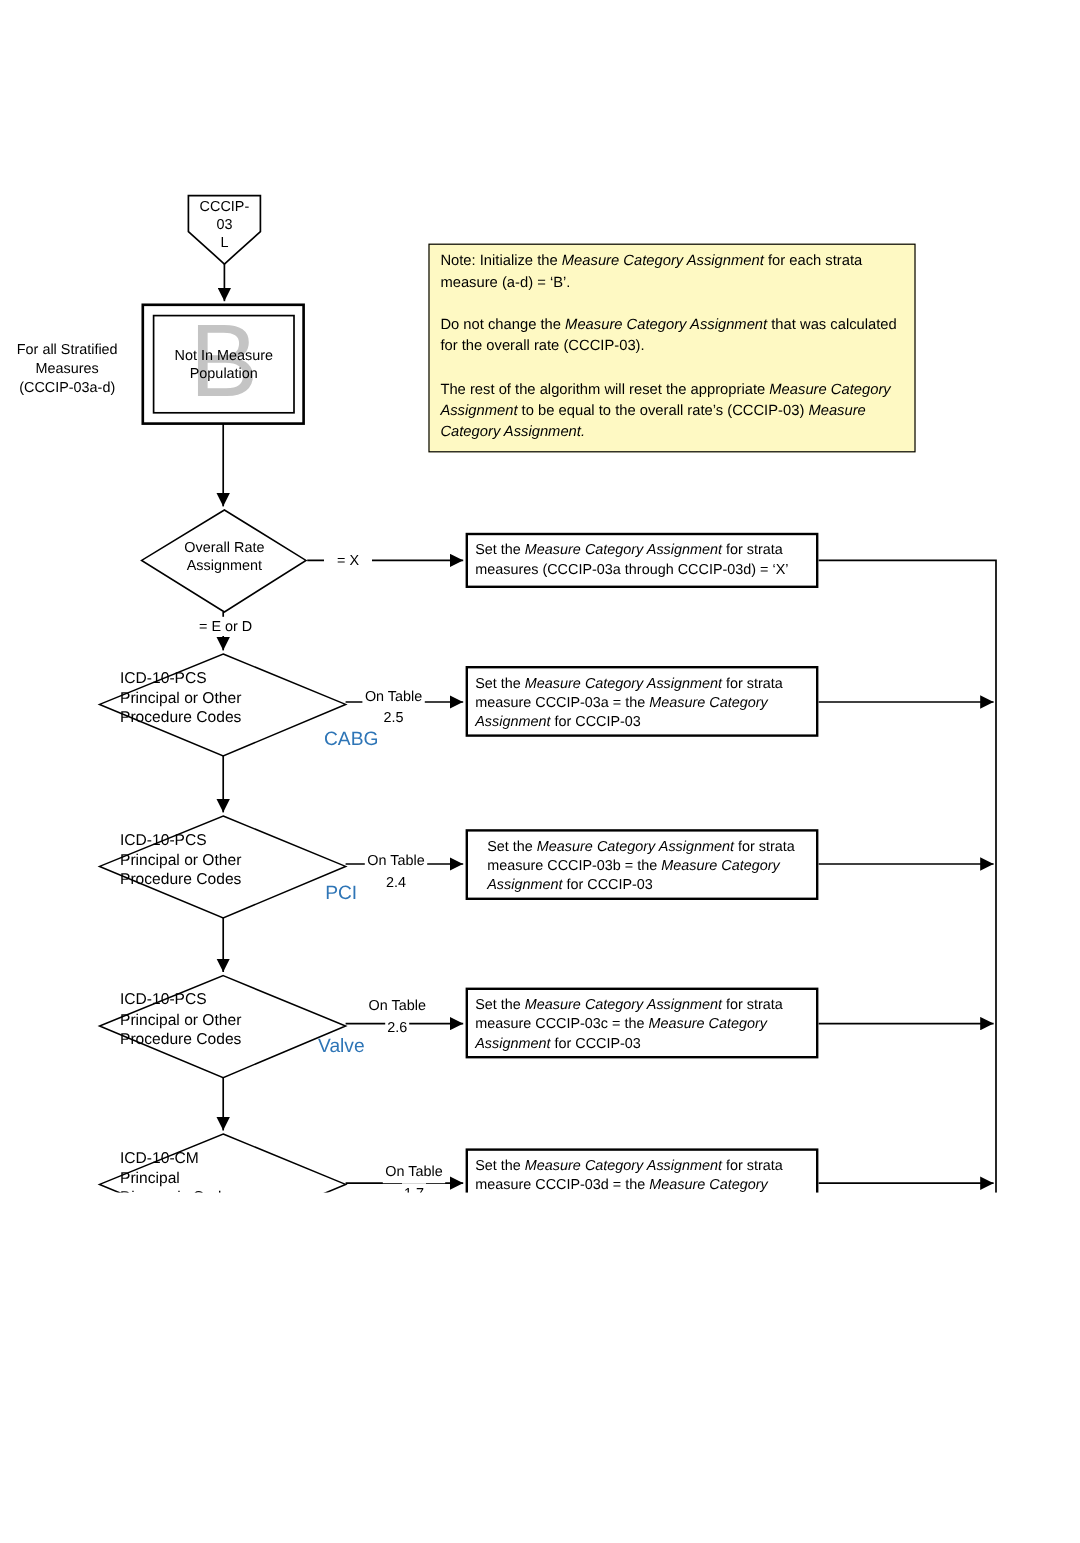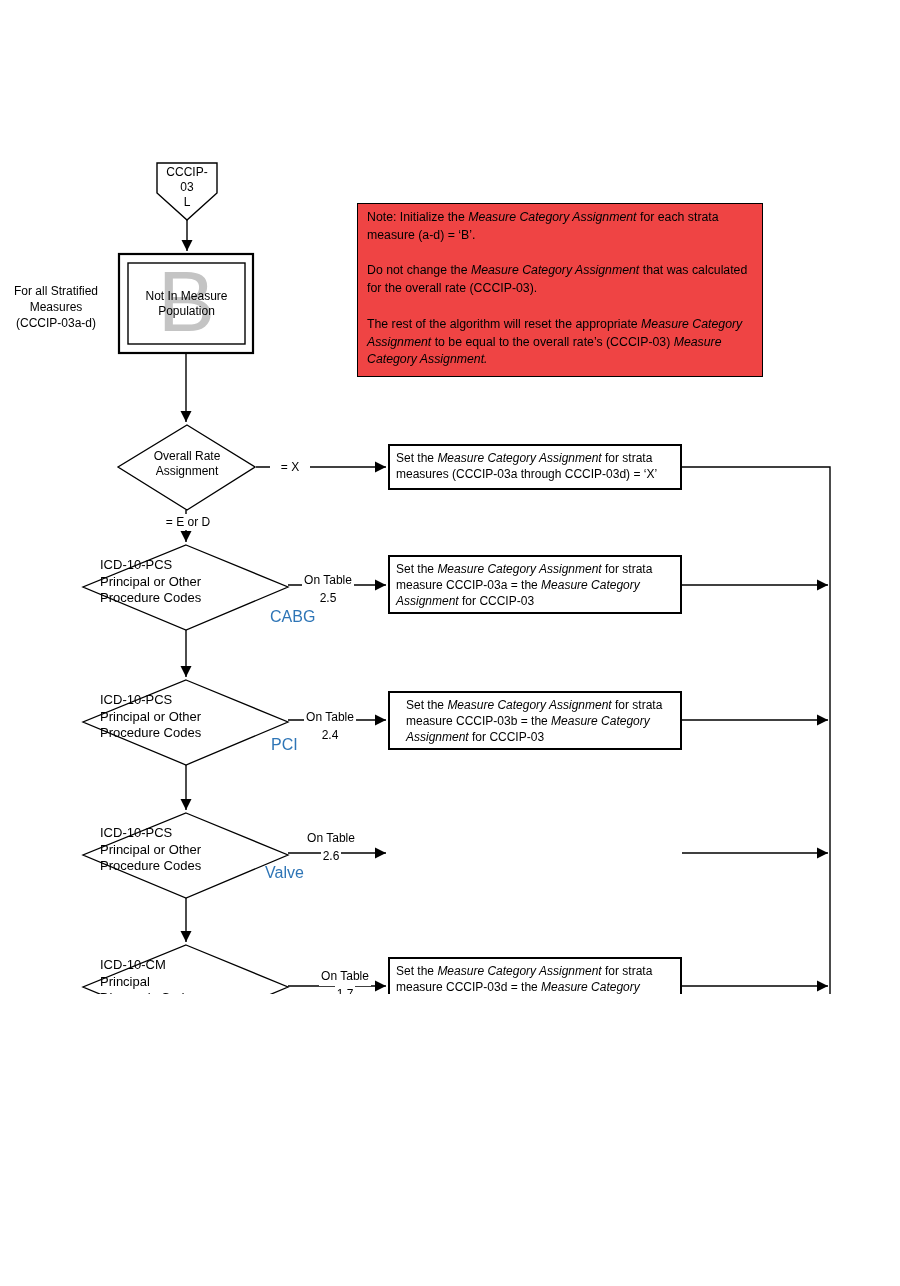--- a/index.html
+++ b/index.html
@@ -6,21 +6,21 @@
   #canvas{position:relative;width:900px;height:994px;background:#fff;
           font-family:"Liberation Sans", sans-serif;color:#000;overflow:hidden;}
   #wires{position:absolute;left:0;top:0;}
   .abs{position:absolute;}
   .ctr{text-align:center;}
   .lbl{font-size:12px;line-height:15px;}
   .diamond-label{font-size:13px;line-height:16.5px;}
   .plain-diamond-label{font-size:12px;line-height:15px;text-align:center;}
   .flow-box{position:absolute;box-sizing:border-box;background:#fff;border:2px solid #000;
             font-size:12px;line-height:1.34;padding:4px 6px;}
-  .note-box{position:absolute;box-sizing:border-box;background:#ef4444;border:1.5px solid #000;
+  .note-box{position:absolute;box-sizing:border-box;background:#fef9c3;border:1.5px solid #000;
             font-size:12.3px;line-height:1.44;padding:5px 9px;}
   .note-box p{margin:0 0 18px 0;}
   .note-box p:last-child{margin-bottom:0;}
   .table-label{font-size:12px;line-height:17.5px;}
   .table-label div{display:table;margin:0 auto;background:#fff;padding:0 2px;}
   .branch-label{background:#fff;text-align:center;font-size:12px;line-height:16px;}
   .tag{font-size:16px;line-height:17px;}
   .watermark{display:flex;align-items:center;justify-content:center;
              font-size:86px;line-height:86px;}
   .startlbl{display:flex;align-items:center;justify-content:center;font-size:12px;line-height:15px;}
@@ -138,20 +138,21 @@
   <div class="abs diamond-label" style="left:100px;top:825px;width:172px;">
       <div>ICD-10-PCS</div>
       <div>Principal or Other</div>
       <div>Procedure Codes</div>
     </div>
   <div class="abs table-label ctr" style="left:299px;top:830px;width:64px;">
       <div>On Table</div>
       <div>2.6</div>
     </div>
   <div class="abs tag" style="left: 265px; top: 864px; width: 60px; color: rgb(46, 117, 182);">Valve</div>
+  <div class="flow-box" style="left:388px;top:823px;width:294px;height:59px;"><span>Set the </span><span style="font-style: italic;">Measure Category Assignment</span><span> for strata measure CCCIP-03c = the </span><span style="font-style: italic;">Measure Category Assignment</span><span> for CCCIP-03</span></div>
 
   <div class="abs diamond-label" style="left:100px;top:957px;width:172px;">
       <div>ICD-10-CM</div>
       <div>Principal</div>
       <div>Diagnosis Codes</div>
     </div>
   <div class="abs table-label ctr" style="left:313px;top:968px;width:64px;">
       <div>On Table</div>
       <div>1.7</div>
     </div>

